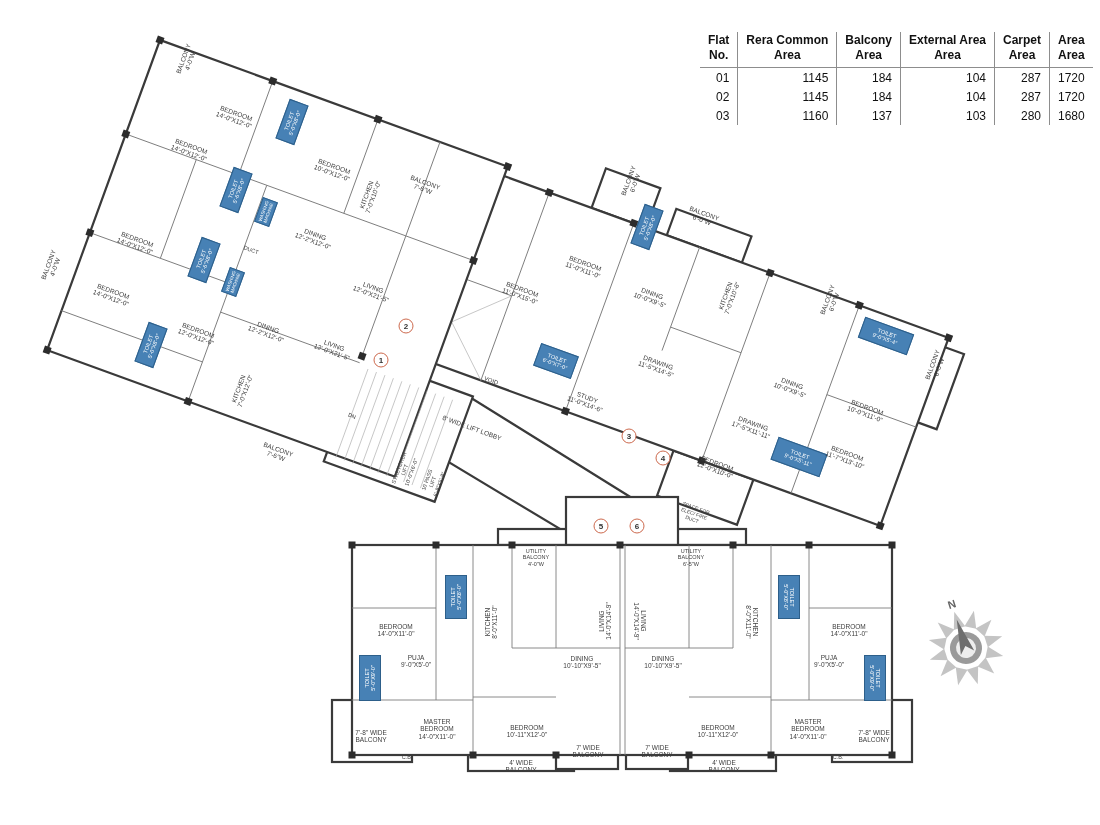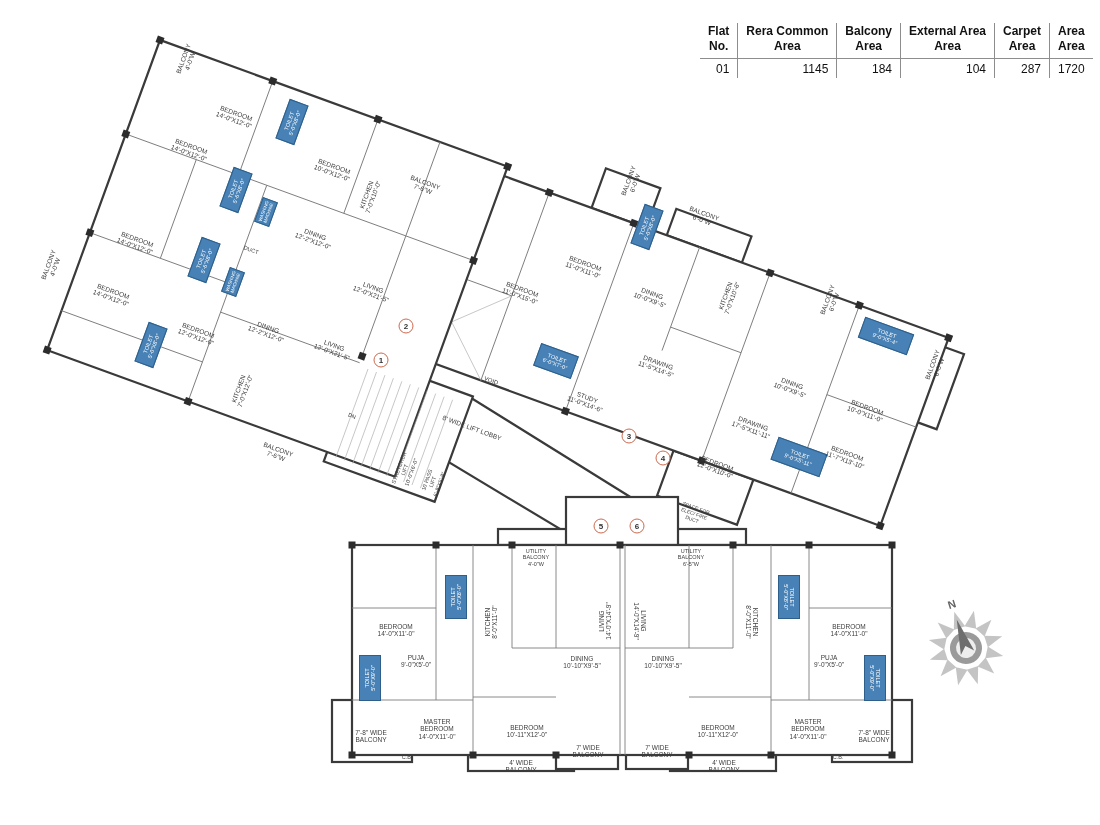--- a/index.html
+++ b/index.html
@@ -16,21 +16,21 @@
 
   .room-label { position:absolute; color:#3c3c3c; font-size:6.5px; line-height:1.15;
                 text-align:center; white-space:nowrap; letter-spacing:0; }
   .room-box   { background:var(--toilet_fill,#4781b5); color:#fff; display:flex; flex-direction:column;
                 justify-content:center; border:0.5px solid #2d5f8a; font-size:5.5px; }
 
   .flat-marker { position:absolute; width:15px; height:15px; border:1.5px solid var(--marker,#cd6a4e);
                  border-radius:50%; background:#fff; color:#333; font-size:8px; font-weight:bold;
                  display:flex; align-items:center; justify-content:center; transform:translate(-50%,-50%); }
 
-  .area-table-wrap { position:absolute; left:700px; top:23px; z-index:4; }
+  .area-table-wrap { position:absolute; left:700px; top:32px; z-index:4; }
   .area-table-wrap table { border-collapse:collapse; }
   .area-table-wrap th, .area-table-wrap td { text-align:center; padding:1px 8px; font-size:12px;
         color:#111; border-left:1px solid #8d8d8d; }
   .area-table-wrap th:first-child, .area-table-wrap td:first-child { border-left:none; }
   .area-table-wrap thead th { font-weight:bold; border-bottom:1px solid #8d8d8d; padding-bottom:4px; line-height:1.25; }
   .area-table-wrap td { padding-top:2.5px; padding-bottom:2.5px;text-align:right; }
 </style>
 </head>
 <body>
 
@@ -517,17 +517,33 @@
         </thead>
       <tbody>
           <tr>
             <td>01</td>
             <td>1145</td>
             <td>184</td>
             <td>104</td>
             <td>287</td>
             <td>1720</td>
           </tr>
+          <tr>
+            <td>02</td>
+            <td>1145</td>
+            <td>184</td>
+            <td>104</td>
+            <td>287</td>
+            <td>1720</td>
+          </tr>
+          <tr>
+            <td>03</td>
+            <td>1160</td>
+            <td>137</td>
+            <td>103</td>
+            <td>280</td>
+            <td>1680</td>
+          </tr>
         </tbody>
     </table>
   </div>
 
 </div>
 
 </body></html>

